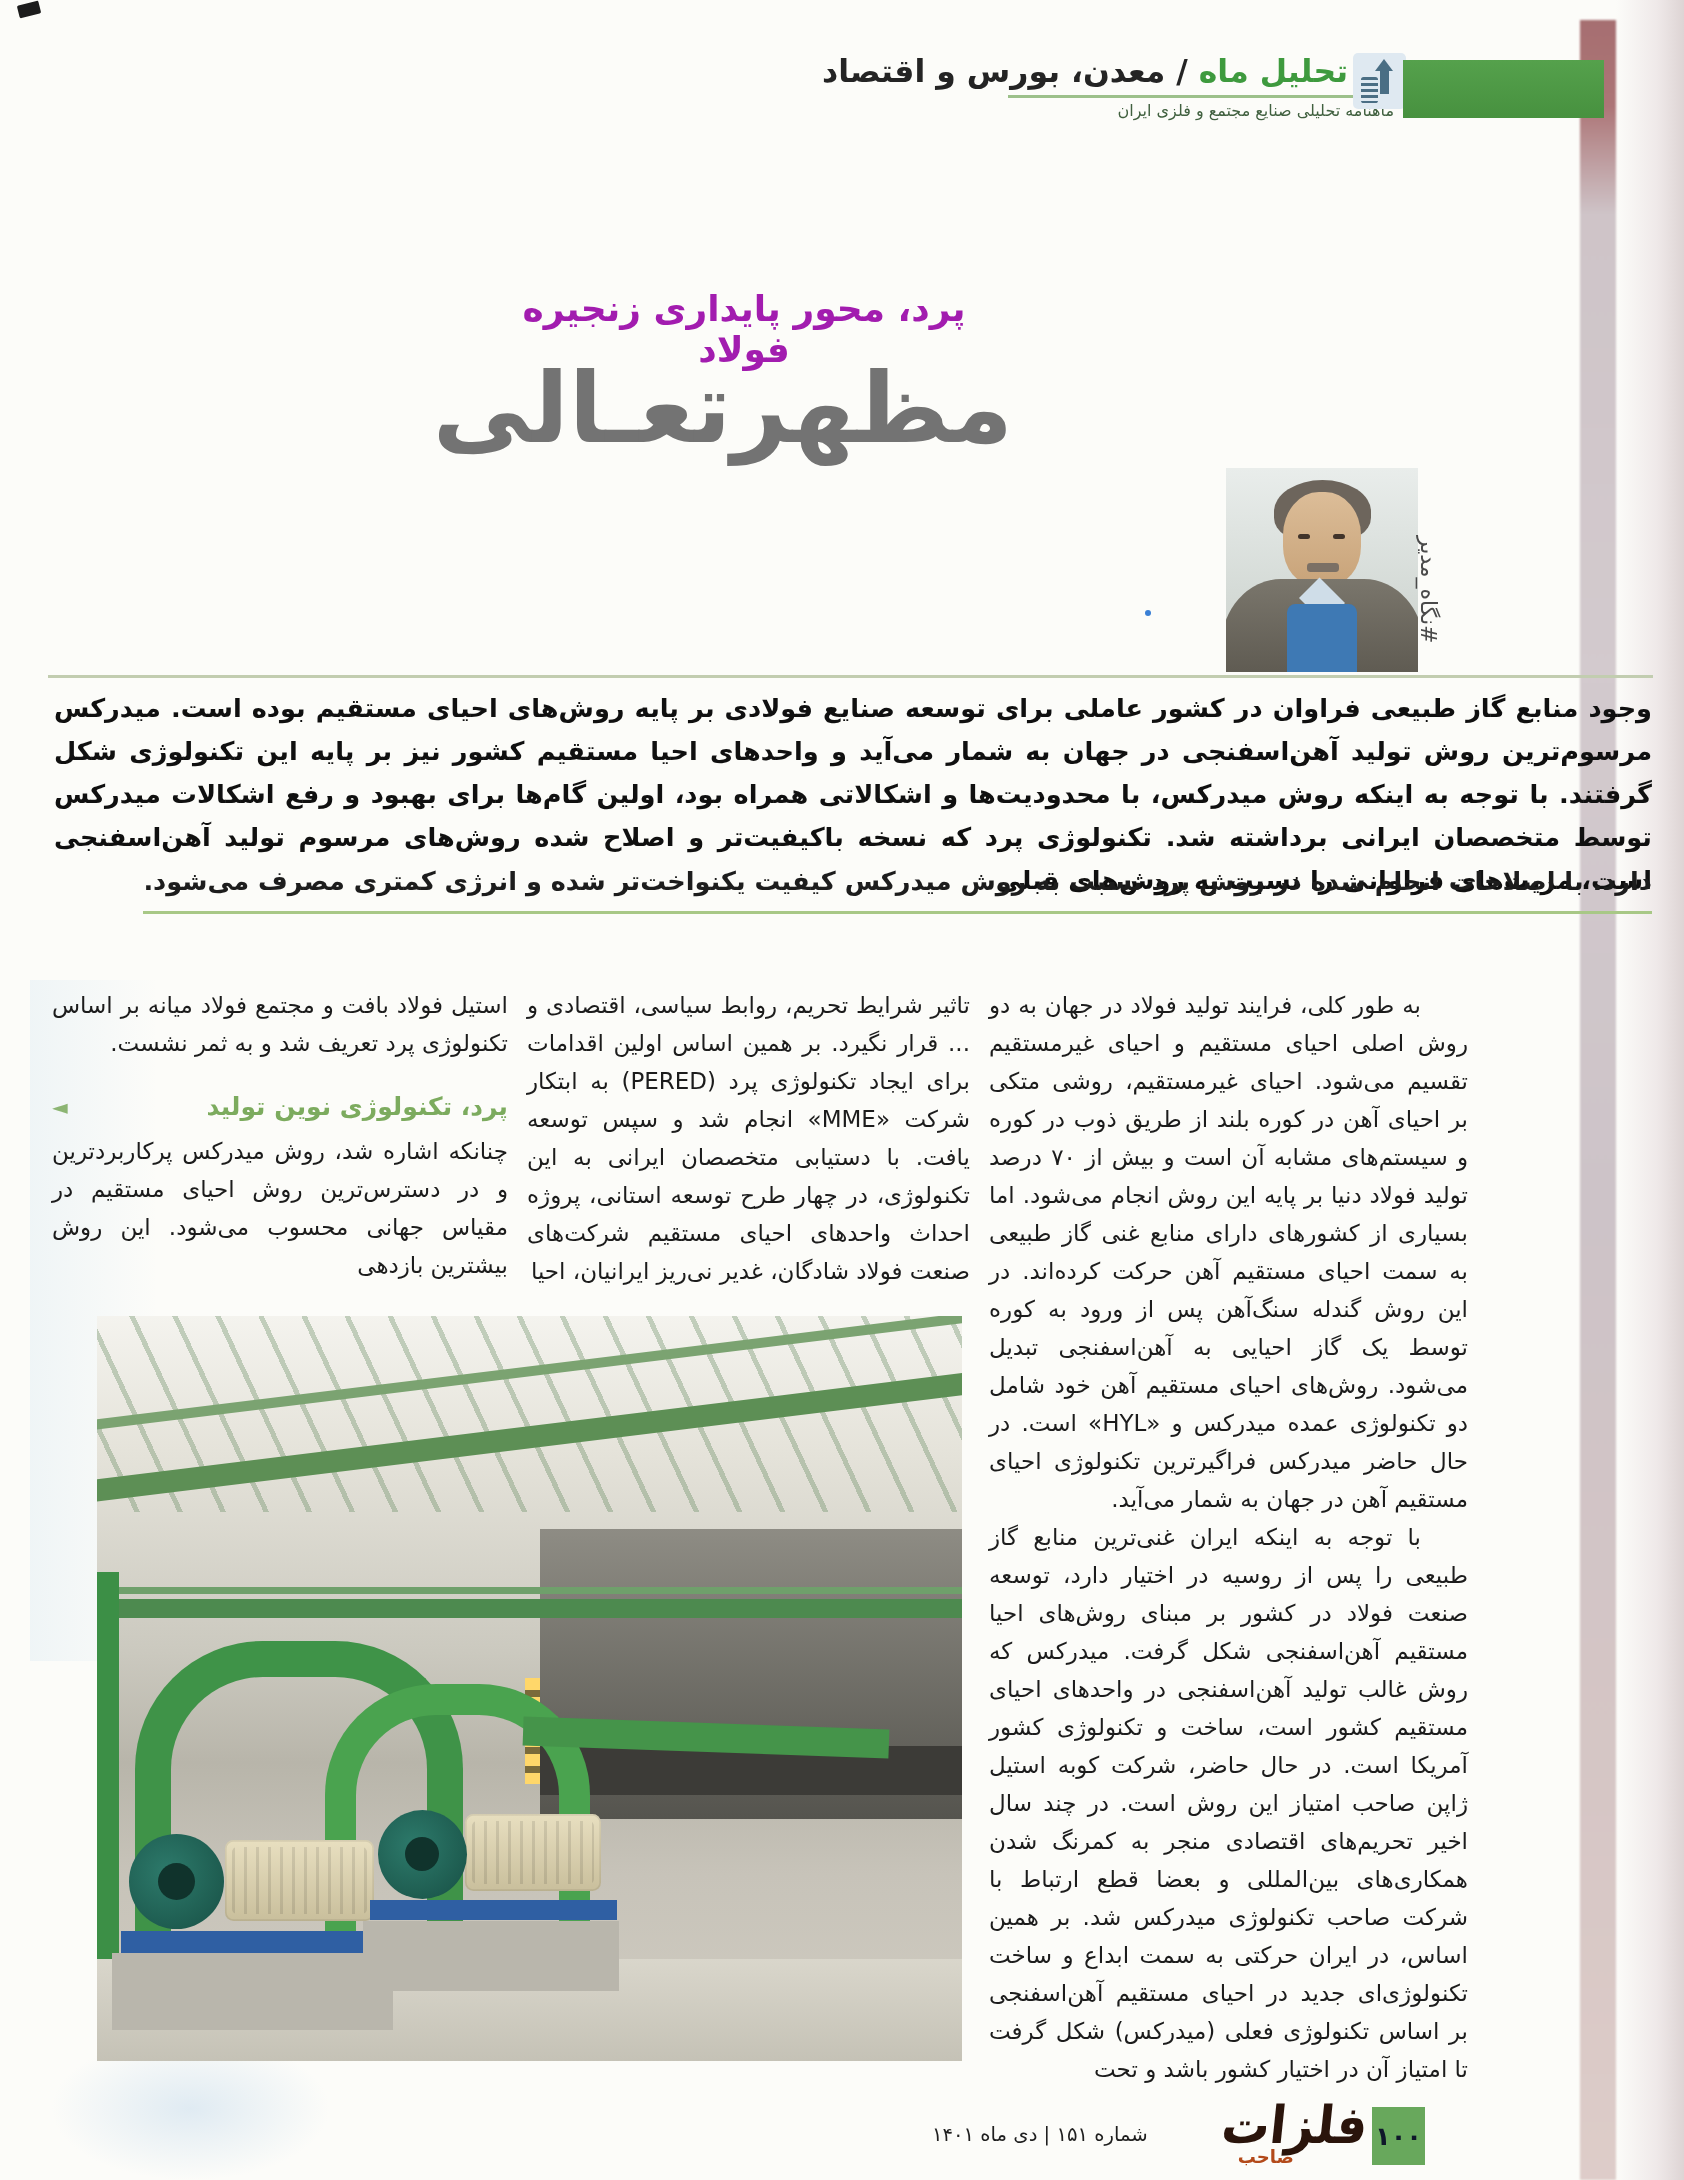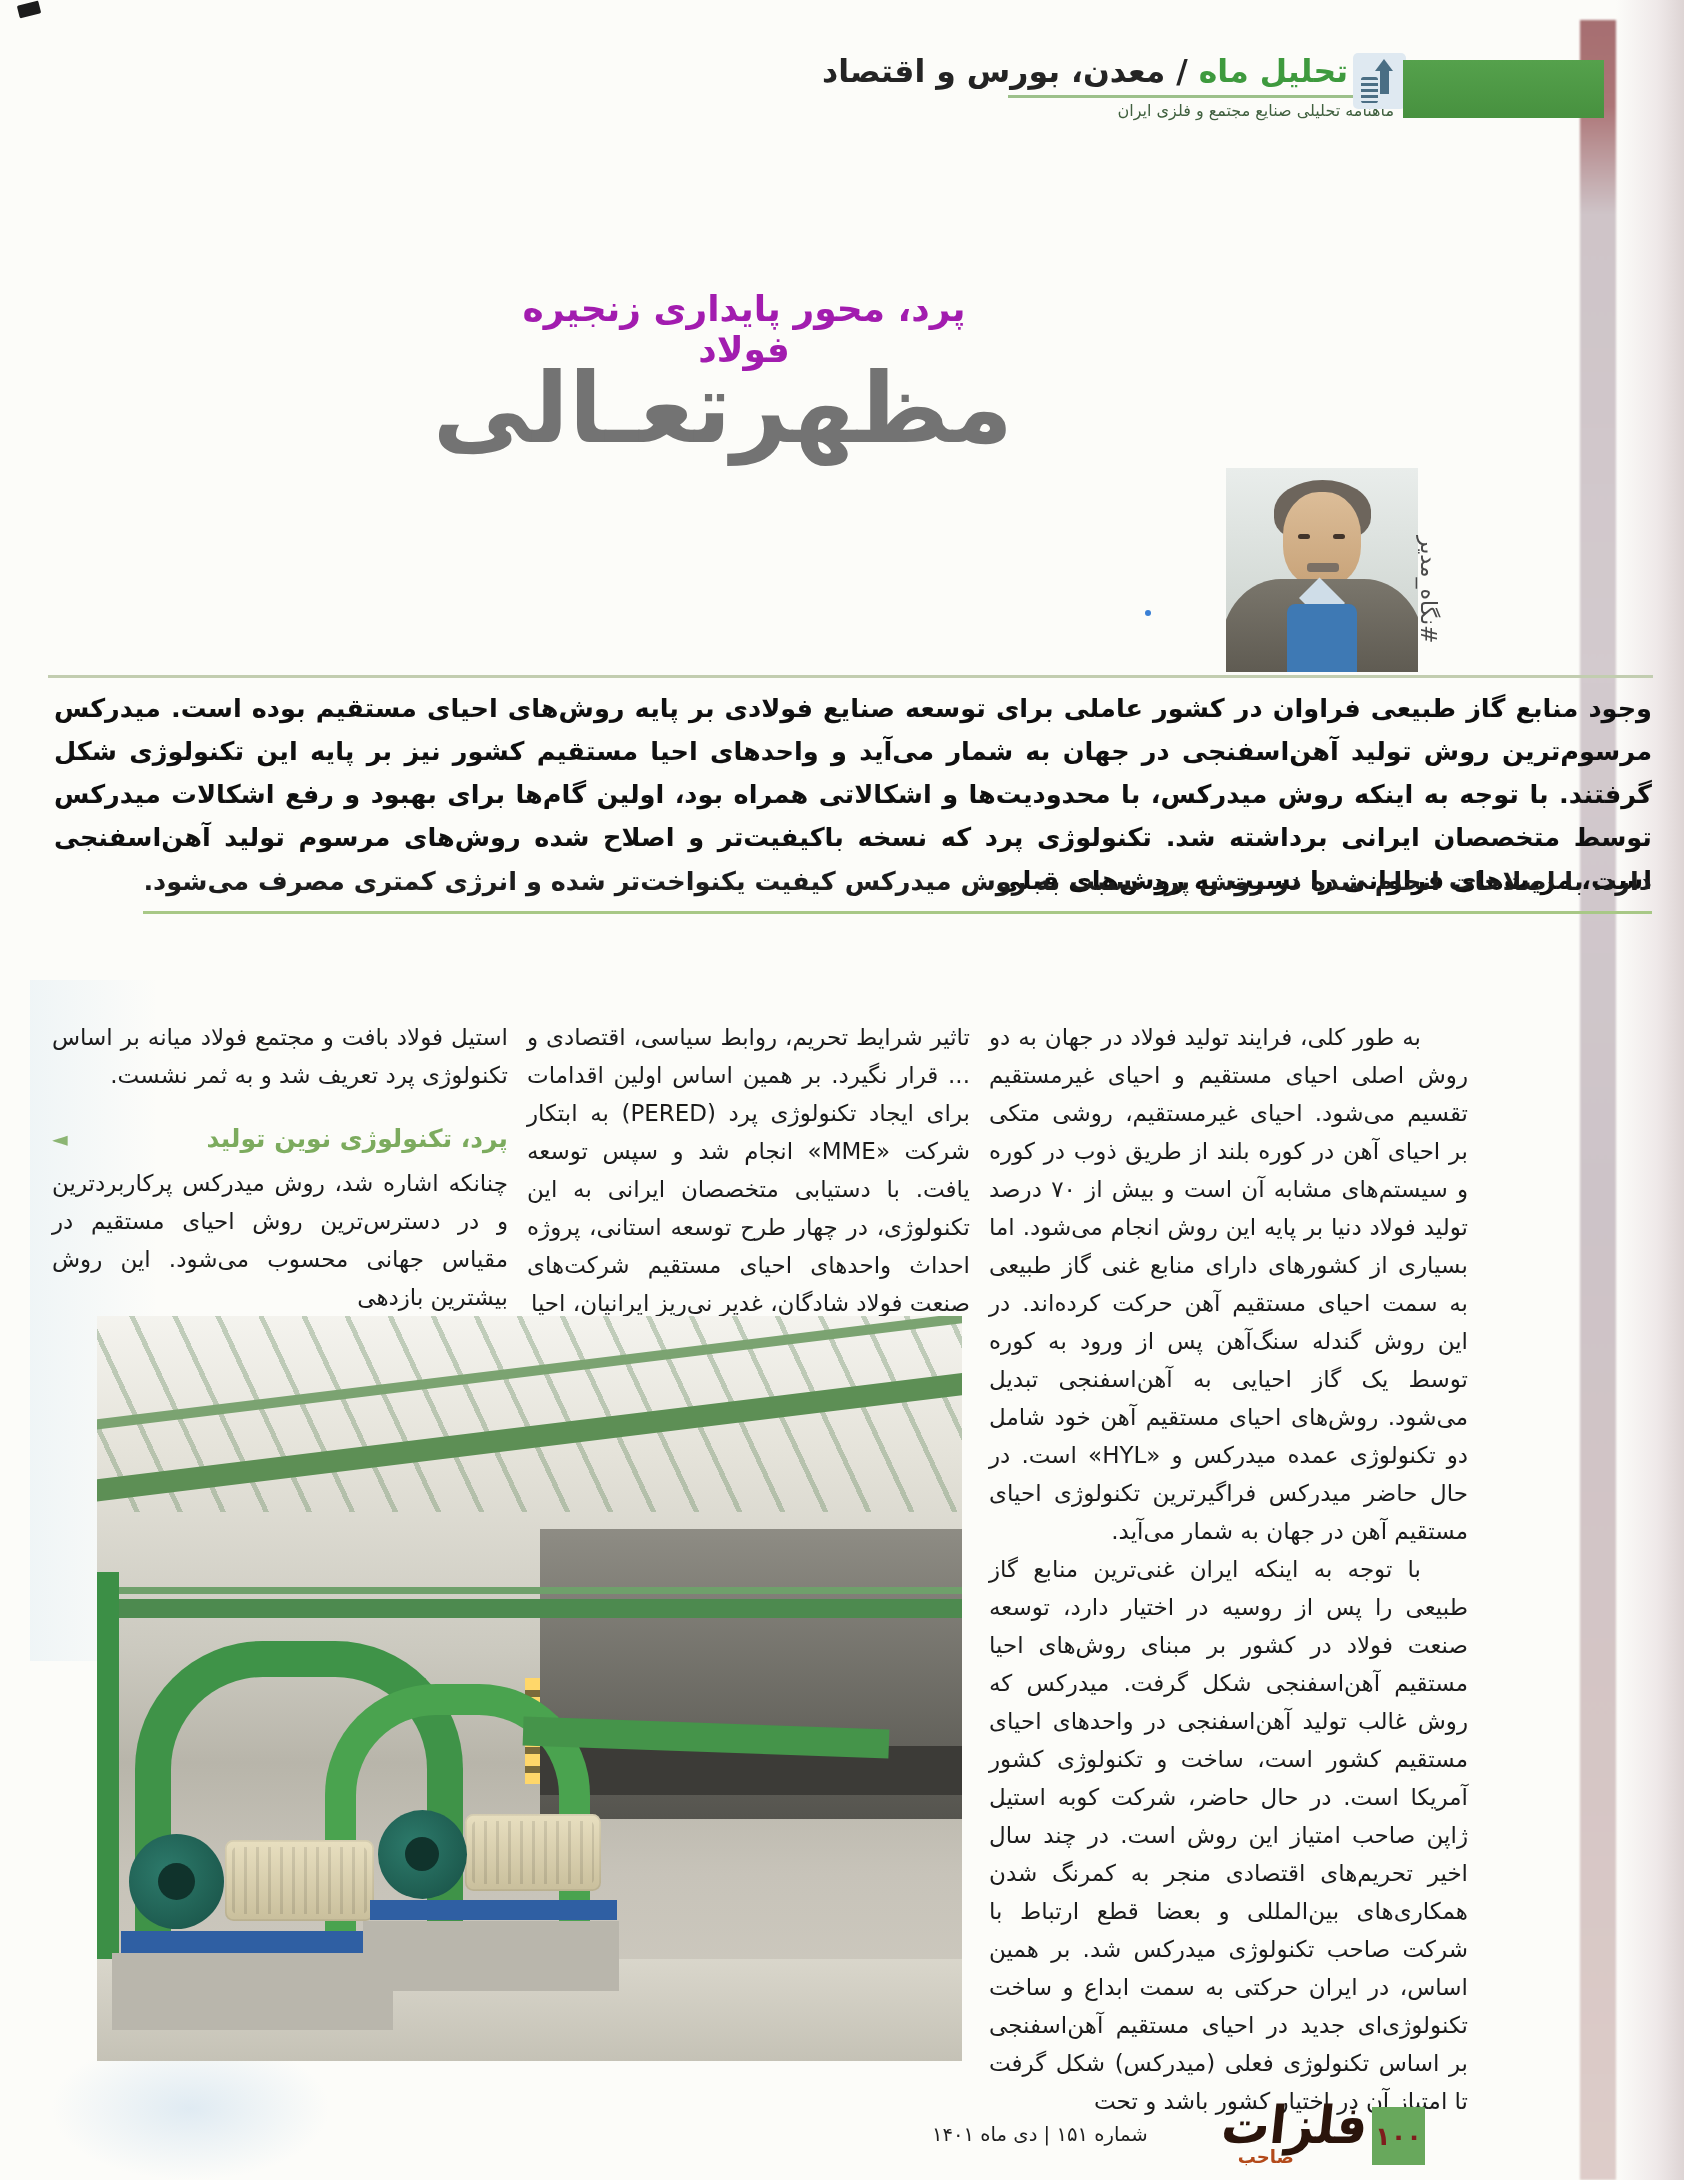--- a/index.html
+++ b/index.html
@@ -58,21 +58,21 @@
   .author .tri{color:#7d9e5d;font-size:22px;margin-right:8.5px;}
   .author .role{font-size:19.6px;color:#222;margin-top:8.5px;white-space:nowrap;}
 
   
   .rule-top{right:31px;top:675px;width:1605px;height:2.6px;background:#c2cdb0;}
   .lead{right:32px;top:687px;width:1598px;font-size:25.6px;font-weight:bold;line-height:43px;text-align:justify;color:#101010;}
   .lead-last{right:32px;top:860px;max-width:1598px;font-size:25.6px;font-weight:bold;line-height:43px;text-align:right;
     border-bottom:3.4px solid #a8c886;padding-bottom:7.7px;display:inline-block;}
 
   
-  .col{top:986px;font-size:23px;line-height:38px;text-align:justify;color:#1c1c1c;margin-top:32px;}
+  .col{top:986px;font-size:23px;line-height:38px;text-align:justify;color:#1c1c1c;}
   .col p{margin:0;}
   .col p.ind{text-indent:47px;}
   .col-right{right:216px;width:479px;}
   .col-mid{right:714px;width:443px;}
   .col-left{left:53px;width:456px;}
   .sec-heading{display:flex;justify-content:space-between;align-items:center;margin:25.6px 0 6.8px 0;}
   .sec-heading .txt{color:#7cab5e;font-weight:bold;font-size:25px;}
   .sec-heading .tri{color:#8cb573;font-size:20.4px;}
 
   
@@ -104,21 +104,21 @@
   .ph1{left:61px;top:547px;width:37px;height:37px;} .pb1{left:24px;top:615px;width:264px;height:22px;} .pp1{left:15.3px;top:637px;width:281px;height:77px;}
   .pm2{left:368px;top:498px;width:136px;height:77px;} .pv2{left:281px;top:494px;width:89px;height:89px;}
   .ph2{left:308px;top:521px;width:34px;height:34px;} .pb2{left:273px;top:584px;width:247px;height:20.4px;} .pp2{left:266px;top:605px;width:256px;height:70px;}
 
   
   .ft-issue{left:933px;top:2123px;width:221px;font-size:19.6px;color:#1f1f1f;text-align:left;white-space:nowrap;}
   .ft-logo{left:1237px;top:2097px;width:132px;height:73px;}
   .ft-logo .main{font-size:48px;font-weight:bold;color:#2a140b;transform:skewX(-6deg) scaleY(1.08);letter-spacing:-1.7px;display:inline-block;}
   .ft-logo .sub{position:absolute;left:1.7px;top:49px;font-size:18px;font-weight:bold;color:#b34a1a;}
   .ft-pagebox{left:1373px;top:2107px;width:53px;height:58px;background:#68a85c;
-    display:flex;align-items:center;justify-content:center;color:#7f1d1d;font-size:25.6px;font-weight:bold;}
+    display:flex;align-items:center;justify-content:center;color:#0f172a;font-size:25.6px;font-weight:bold;}
 </style>
 </head>
 <body>
 
 <div class="page">
 
   <div class="abs speck"></div>
   <div class="abs scan-band"></div>
   <div class="abs scan-edge"></div>
   <div class="abs smudge-bl"></div>

